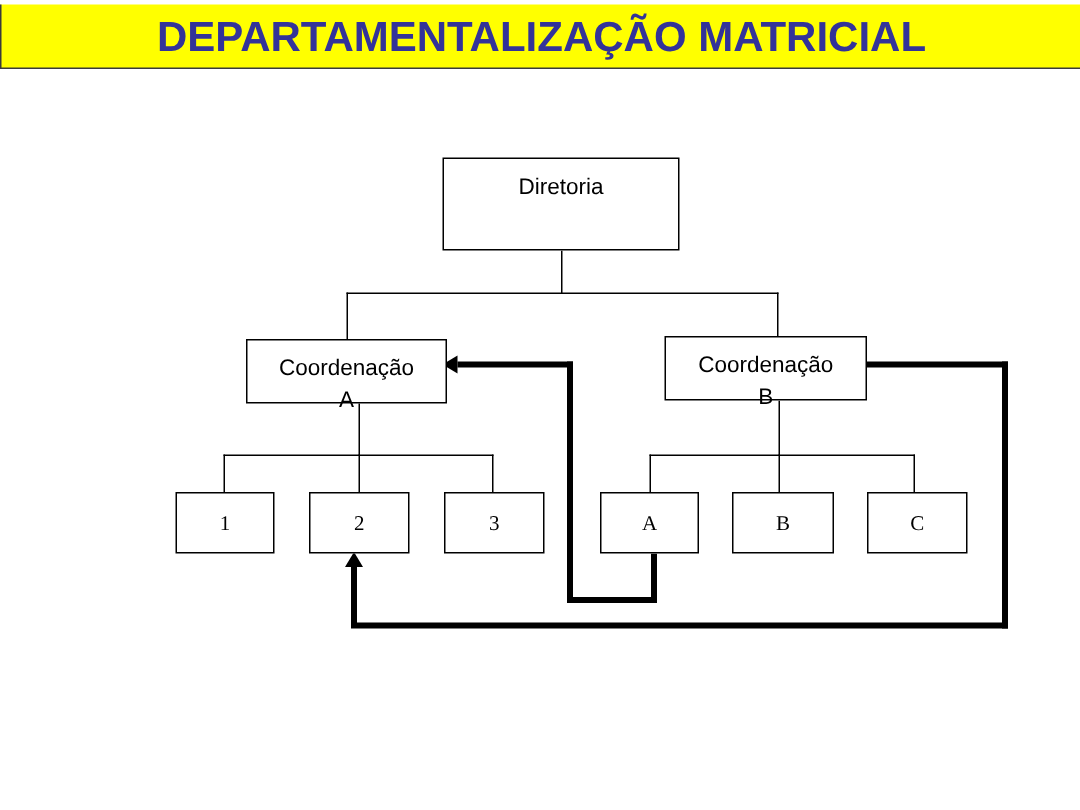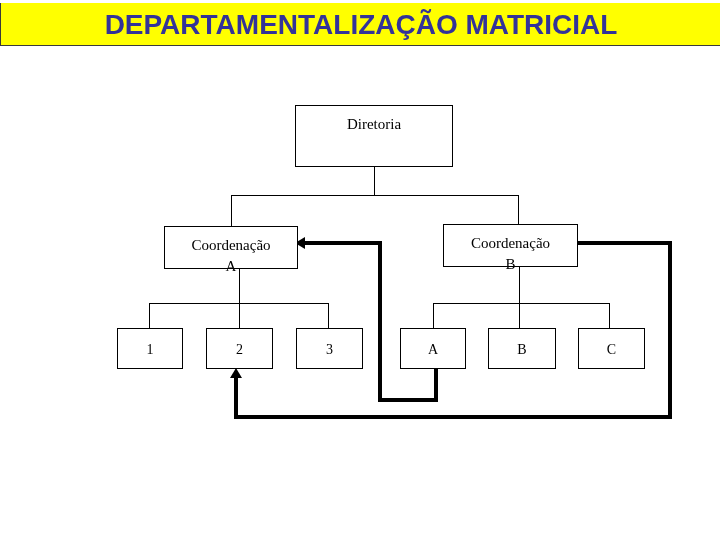--- a/index.html
+++ b/index.html
@@ -61,21 +61,21 @@
     color: #000000;
     z-index: 5;
   }
   .node .label {
     display: block;
     width: 100%;
   }
 
   
   .node.mgr {
-    font-family: Liberation Serif, serif;
+    font-family: Liberation Sans, sans-serif;
     font-size: 15px;
     line-height: 21px;
     padding-top: 8px;
   }
 
   
   .node.leaf {
     font-family: "Liberation Serif", serif;
     font-size: 14px;
     line-height: 41px;

